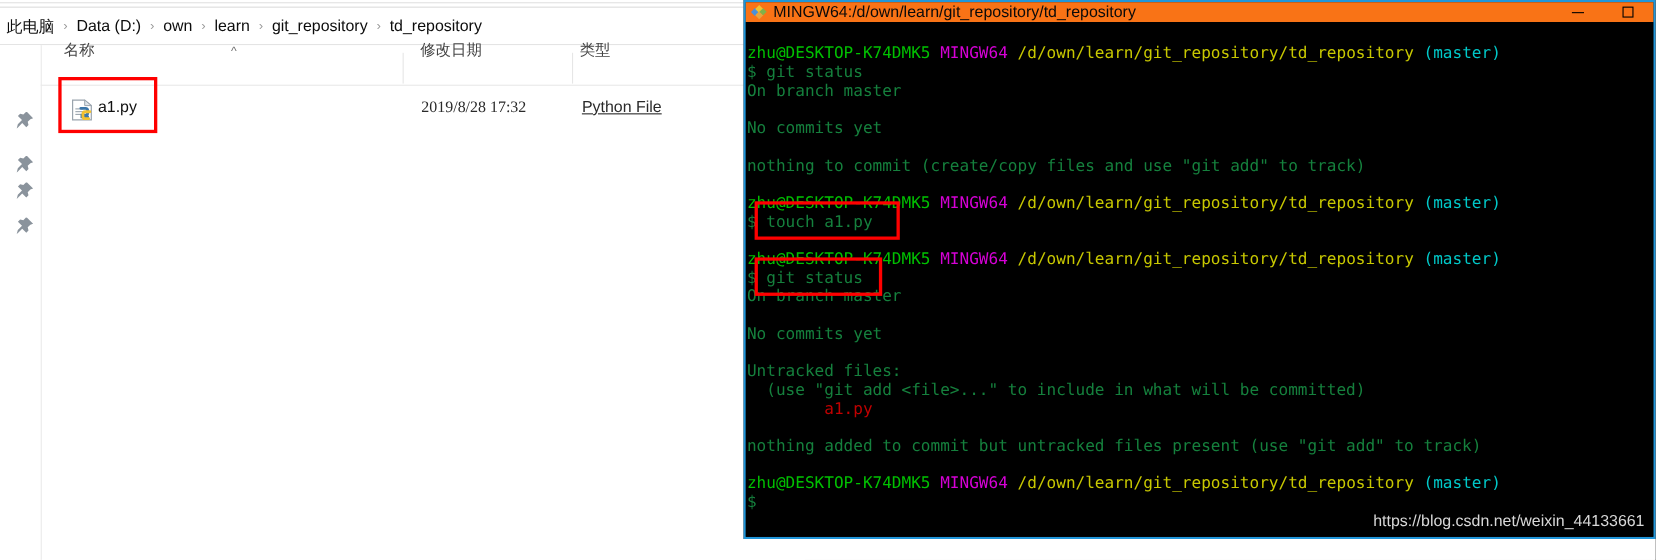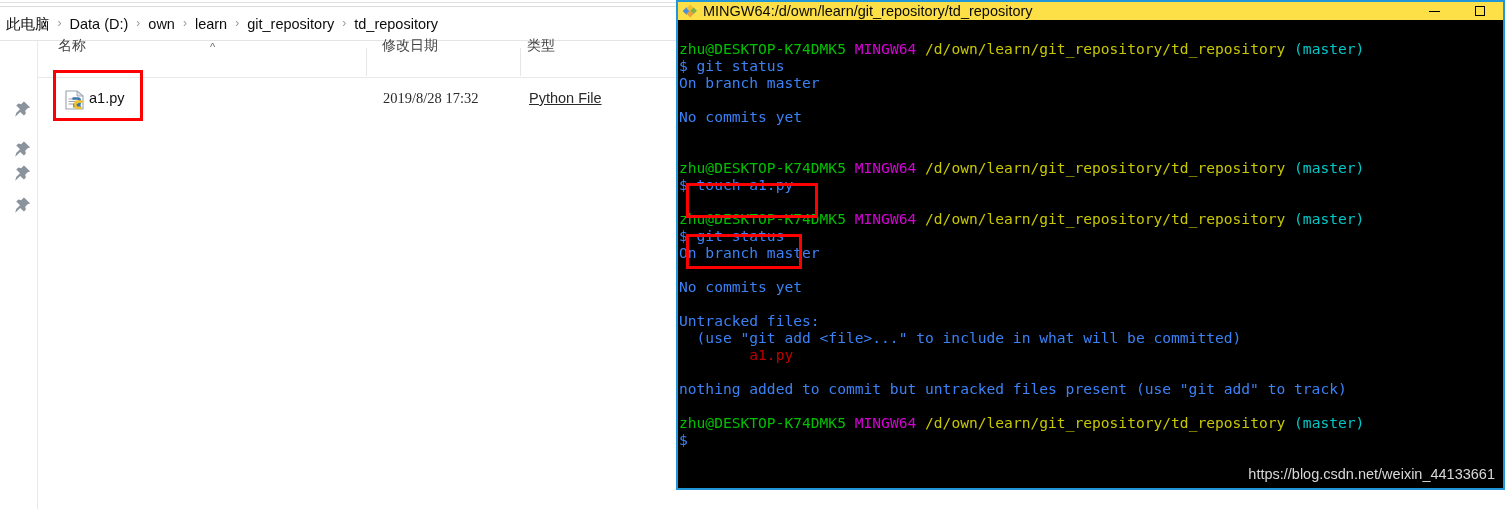--- a/index.html
+++ b/index.html
@@ -175,21 +175,21 @@
     height: 490px;
     border: 2px solid #2196d9;
     box-sizing: border-box;
     background: #000000;
   }
   #terminal-titlebar {
     position: absolute;
     left: 0; top: 0;
     width: 100%;
     height: 18px;
-    background: #fde047;
+    background: #f97316;
     display: flex;
     align-items: center;
     overflow: hidden;
   }
   #titlebar-icon {
     width: 16px; height: 16px;
     margin-left: 4px;
     flex: none;
   }
   #titlebar-title {
@@ -244,21 +244,21 @@
     height: 17px;
     white-space: pre;
     padding-left: 1px;
     color: #c8c8c8;
   }
   .c-green  { color: #00c000; text-align: center; }
   .c-magenta{ color: #d600d6; }
   .c-yellow { color: #c8c800; }
   .c-cyan   { color: #00c8c8; text-align: center; }
   .c-red    { color: #c00000; }
-  .c-white  { color: #3b82f6; }
+  .c-white  { color: #15803d; }
 
   
   .term-highlight {
     position: absolute;
     border: 3px solid #ff0000;
     box-sizing: border-box;
     pointer-events: none;
   }
   #hl-touch {
     left: 8px; top: 181px;
@@ -372,20 +372,21 @@
   </div>
 
   <div id="terminal-body">
 
   <div class="term-line"><span class="c-green">zhu@DESKTOP-K74DMK5</span><span> </span><span class="c-magenta">MINGW64</span><span> </span><span class="c-yellow">/d/own/learn/git_repository/td_repository</span><span> </span><span class="c-cyan">(master)</span></div>
       <div class="term-line"><span class="c-white">$ git status</span></div>
       <div class="term-line"><span class="c-white">On branch master</span></div>
       <div class="term-line">&nbsp;</div>
       <div class="term-line"><span class="c-white">No commits yet</span></div>
       <div class="term-line">&nbsp;</div>
+      <div class="term-line"><span class="c-white">nothing to commit (create/copy files and use "git add" to track)</span></div>
       <div class="term-line">&nbsp;</div>
       <div class="term-line"><span class="c-green">zhu@DESKTOP-K74DMK5</span><span> </span><span class="c-magenta">MINGW64</span><span> </span><span class="c-yellow">/d/own/learn/git_repository/td_repository</span><span> </span><span class="c-cyan">(master)</span></div>
       <div class="term-line"><span class="c-white">$ touch a1.py</span></div>
       <div class="term-line">&nbsp;</div>
       <div class="term-line"><span class="c-green">zhu@DESKTOP-K74DMK5</span><span> </span><span class="c-magenta">MINGW64</span><span> </span><span class="c-yellow">/d/own/learn/git_repository/td_repository</span><span> </span><span class="c-cyan">(master)</span></div>
       <div class="term-line"><span class="c-white">$ git status</span></div>
       <div class="term-line"><span class="c-white">On branch master</span></div>
       <div class="term-line">&nbsp;</div>
       <div class="term-line"><span class="c-white">No commits yet</span></div>
       <div class="term-line">&nbsp;</div>

